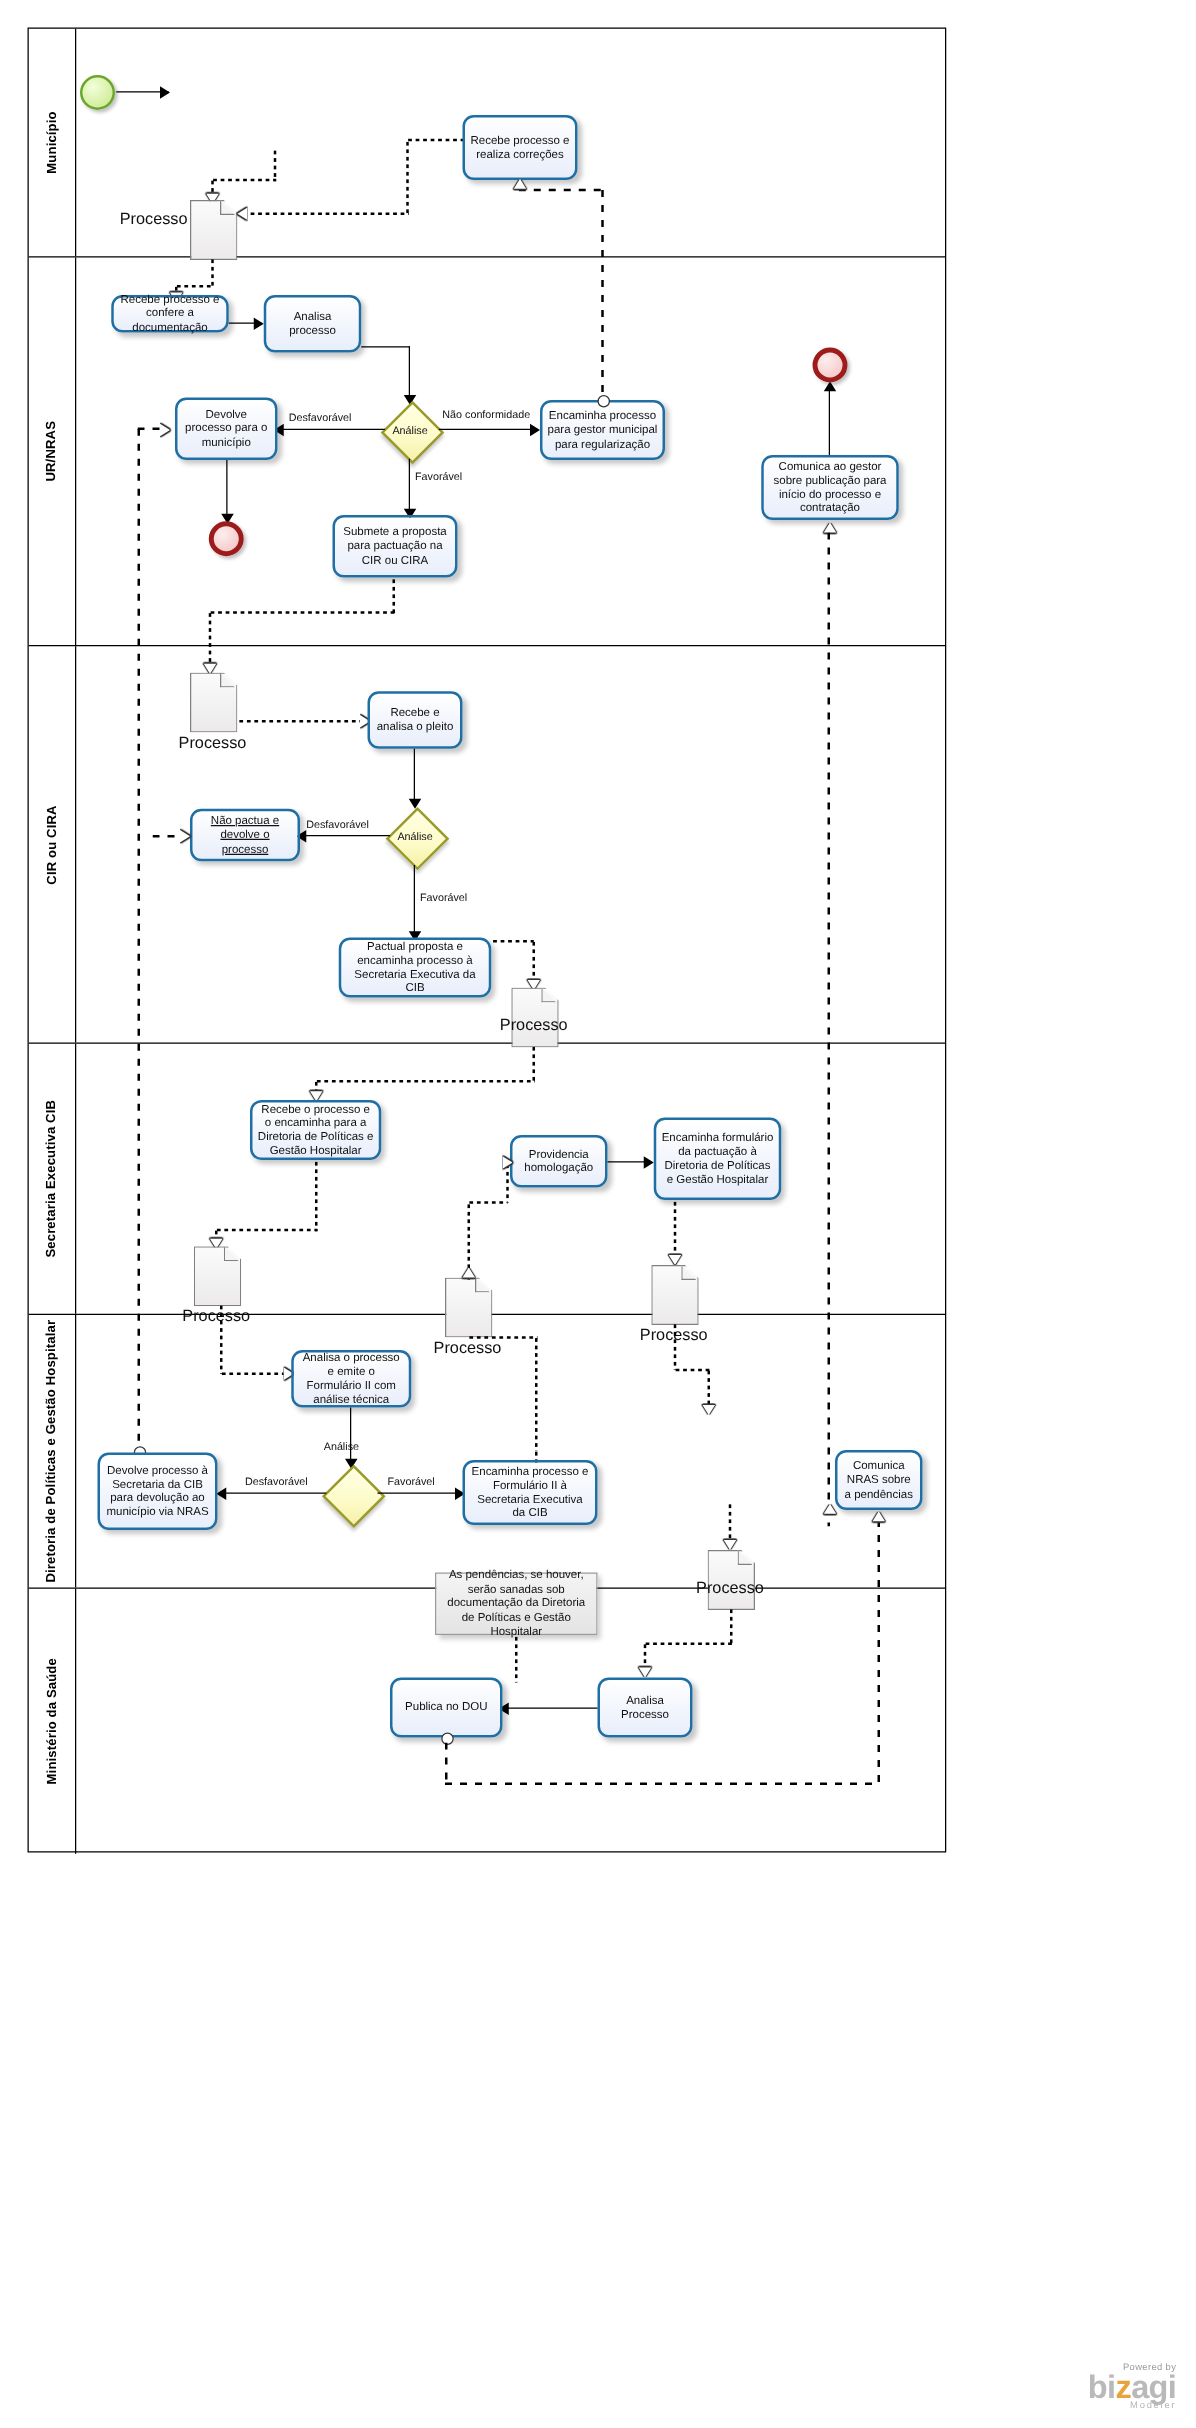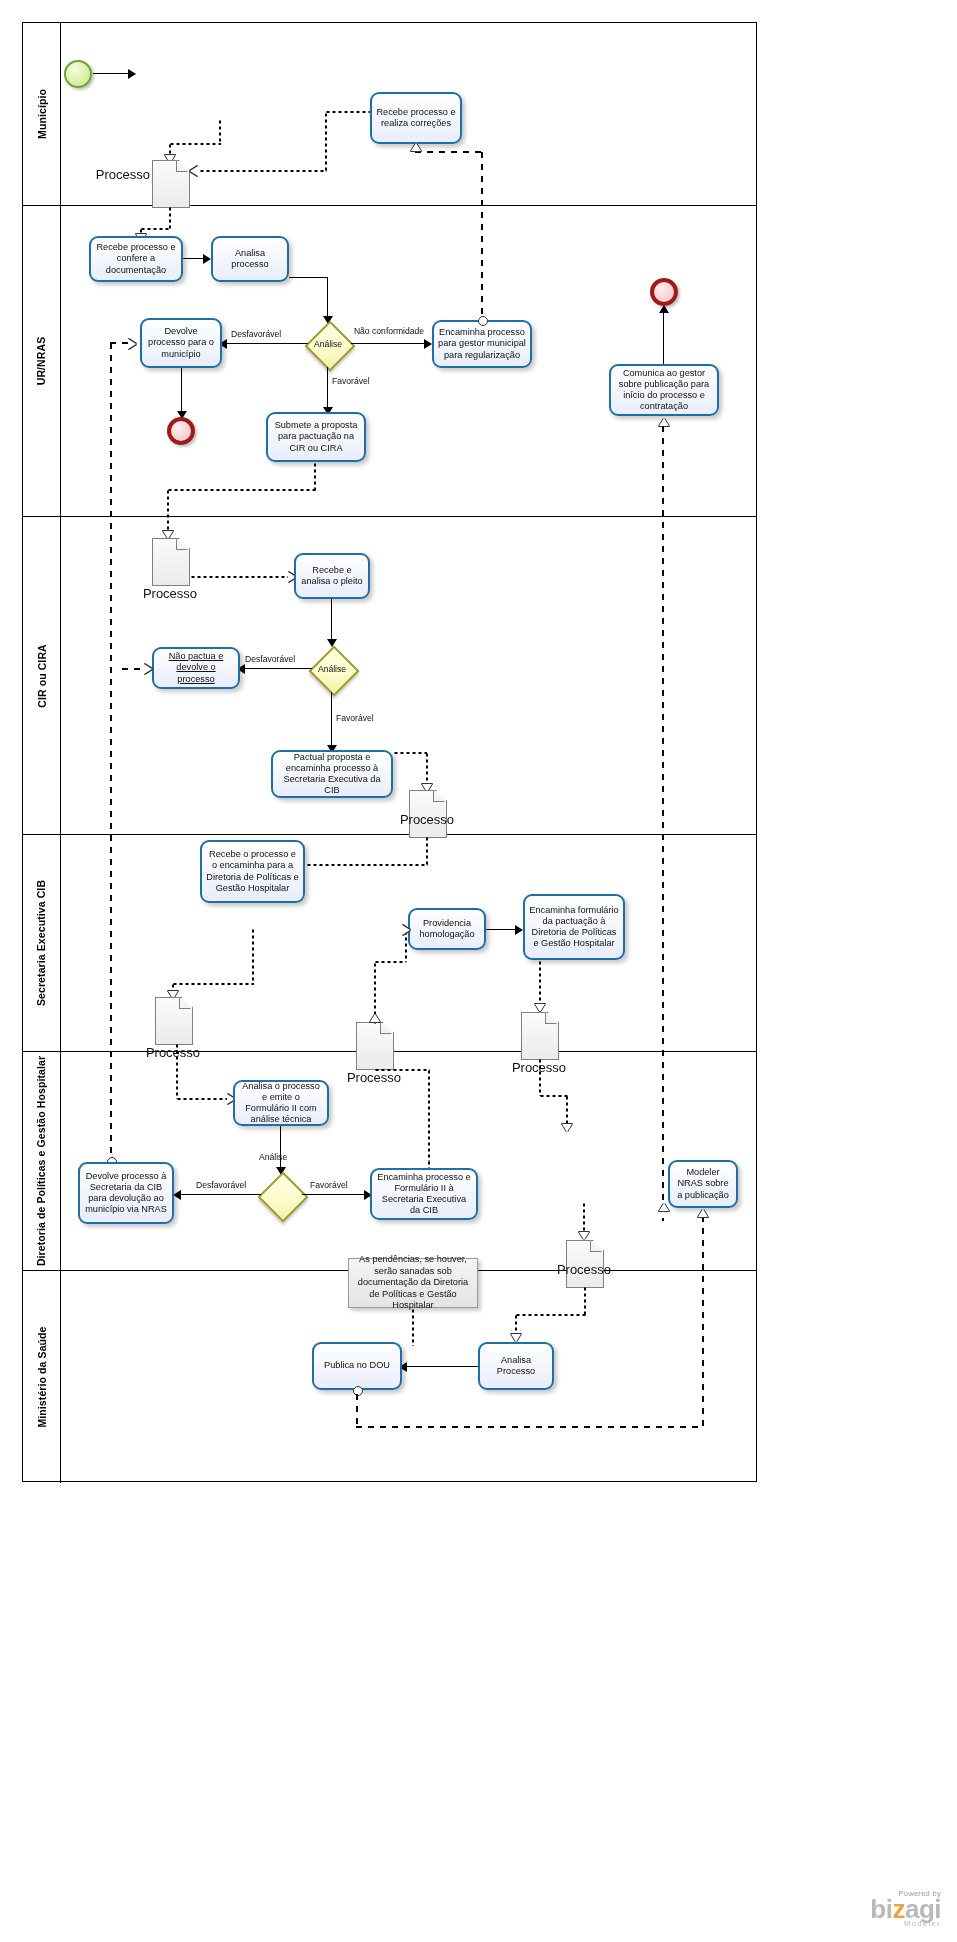--- a/index.html
+++ b/index.html
@@ -176,21 +176,21 @@
   <div class="dot-v" style="left:325px;top:112px;height:59px;"></div>
   <div class="dot-h" style="left:325px;top:111px;width:48px;"></div>
 
   <div class="task" style="left:370px;top:92px;width:92px;height:52px;">Recebe processo e realiza correções</div>
 
   <div class="dot-v" style="left:169px;top:206px;height:24px;"></div>
   <div class="dot-h" style="left:140px;top:228px;width:31px;"></div>
   <div class="dot-v" style="left:140px;top:228px;height:8px;"></div>
   <div class="arh d" style="left:136px;top:234px;"></div>
 
-  <div class="task" style="left:89px;top:236px;width:94px;height:46px;text-align:center;">Recebe processo e confere a documentação</div>
+  <div class="task" style="left:89px;top:236px;width:94px;height:30px;text-align:center;">Recebe processo e confere a documentação</div>
 
   <div class="ln h" style="left:183px;top:258px;width:26px;"></div>
   <div class="ar r" style="left:203px;top:254px;"></div>
 
   <div class="task" style="left:211px;top:236px;width:78px;height:46px;">Analisa processo</div>
 
   <div class="ln h" style="left:289px;top:277px;width:39px;"></div>
   <div class="ln v" style="left:327px;top:277px;height:44px;"></div>
   <div class="ar d" style="left:323px;top:316px;"></div>
 
@@ -291,21 +291,21 @@
     <div class="pg"></div>
     <div class="fold"></div>
     <div class="cap" style="left:-22px;top:22px;">Processo</div>
   </div>
 
   <div class="dot-v" style="left:426px;top:836px;height:30px;"></div>
   <div class="dot-h" style="left:252px;top:864px;width:176px;"></div>
   <div class="dot-v" style="left:252px;top:864px;height:11px;"></div>
   <div class="arh d" style="left:248px;top:873px;"></div>
 
-  <div class="task" style="left:200px;top:840px;width:105px;height:63px;">Recebe o processo e o encaminha para a Diretoria de Políticas e Gestão Hospitalar</div>
+  <div class="task" style="left:200px;top:880px;width:105px;height:48px;">Recebe o processo e o encaminha para a Diretoria de Políticas e Gestão Hospitalar</div>
 
   <div class="task" style="left:408px;top:908px;width:78px;height:42px;">Providencia homologação</div>
 
   <div class="ln h" style="left:486px;top:929px;width:33px;"></div>
   <div class="ar r" style="left:515px;top:925px;"></div>
 
   <div class="task" style="left:523px;top:894px;width:102px;height:66px;">Encaminha formulário da pactuação à Diretoria de Políticas e Gestão Hospitalar</div>
 
   <div class="dot-v" style="left:252px;top:928px;height:57px;"></div>
   <div class="dot-h" style="left:172px;top:983px;width:82px;"></div>
@@ -368,21 +368,21 @@
 
   <div class="task" style="left:78px;top:1162px;width:96px;height:62px;">Devolve processo à Secretaria da CIB para devolução ao município via NRAS</div>
 
   <div class="ln h" style="left:302px;top:1194px;width:66px;"></div>
   <div class="ar r" style="left:364px;top:1190px;"></div>
   <div class="flbl" style="left:310px;top:1180px;">Favorável</div>
 
   <div class="task" style="left:370px;top:1168px;width:108px;height:52px;">Encaminha processo e Formulário II à Secretaria Executiva da CIB</div>
 
 
-  <div class="task" style="left:668px;top:1160px;width:70px;height:48px;">Modeler NRAS sobre a publicação</div>
+  <div class="task" style="left:668px;top:1160px;width:70px;height:48px;">Comunica NRAS sobre a pendências</div>
 
   <div class="dot-v" style="left:583px;top:1202px;height:34px;"></div>
   <div class="arh d" style="left:579px;top:1232px;"></div>
 
   <div class="doc" style="left:566px;top:1240px;">
     <div class="pg"></div>
     <div class="fold"></div>
     <div class="cap" style="left:-22px;top:22px;">Processo</div>
   </div>
 

